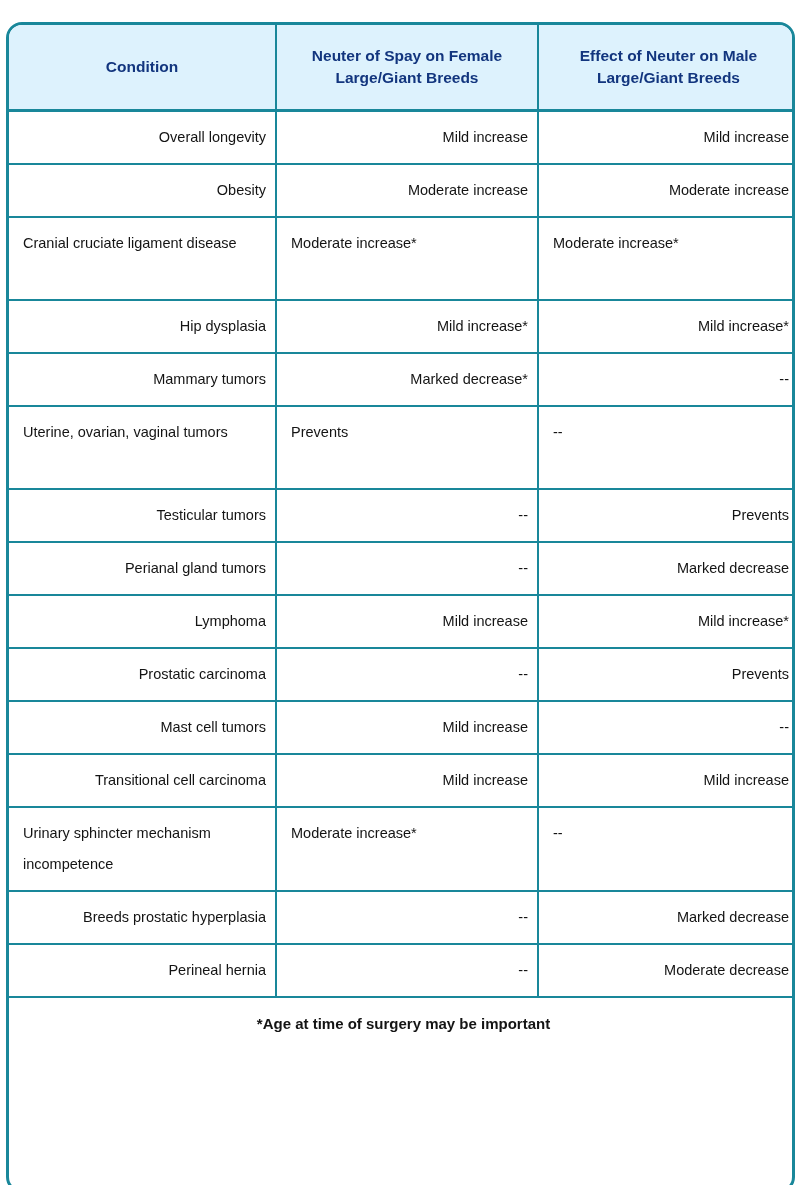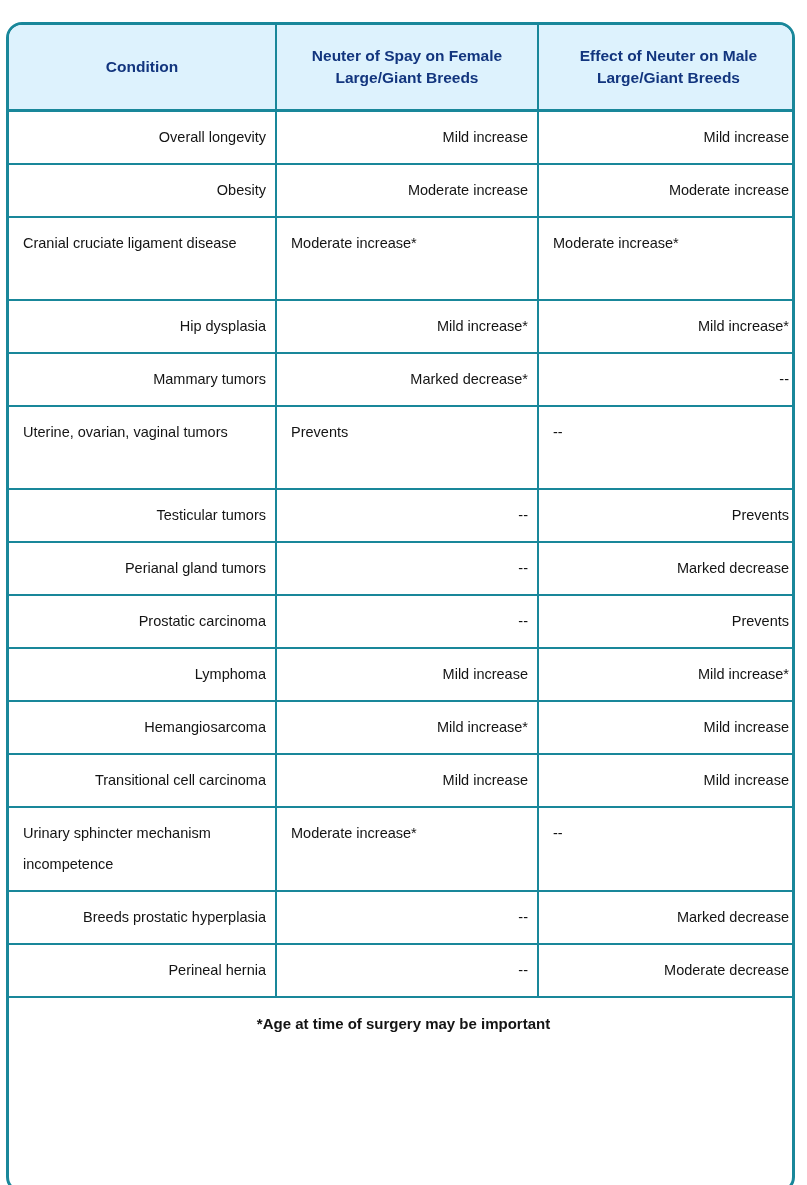--- a/index.html
+++ b/index.html
@@ -147,33 +147,33 @@
           <td>Testicular tumors</td>
           <td>--</td>
           <td>Prevents</td>
         </tr>
         <tr class="single-line">
           <td>Perianal gland tumors</td>
           <td>--</td>
           <td>Marked decrease</td>
         </tr>
         <tr class="single-line">
+          <td>Lymphoma</td>
+          <td>Mild increase</td>
+          <td>Mild increase*</td>
+        </tr>
+        <tr class="single-line">
           <td>Prostatic carcinoma</td>
           <td>--</td>
           <td>Prevents</td>
         </tr>
         <tr class="single-line">
-          <td>Lymphoma</td>
-          <td>Mild increase</td>
-          <td>Mild increase*</td>
-        </tr>
-        <tr class="single-line">
-          <td>Hemangiosarcoma</td>
-          <td>Mild increase*</td>
-          <td>Mild increase</td>
+          <td>Mast cell tumors</td>
+          <td>Mild increase</td>
+          <td>--</td>
         </tr>
         <tr class="single-line">
           <td>Transitional cell carcinoma</td>
           <td>Mild increase</td>
           <td>Mild increase</td>
         </tr>
         <tr class="double-line">
           <td>Urinary sphincter mechanism incompetence</td>
           <td>Moderate increase*</td>
           <td>--</td>

